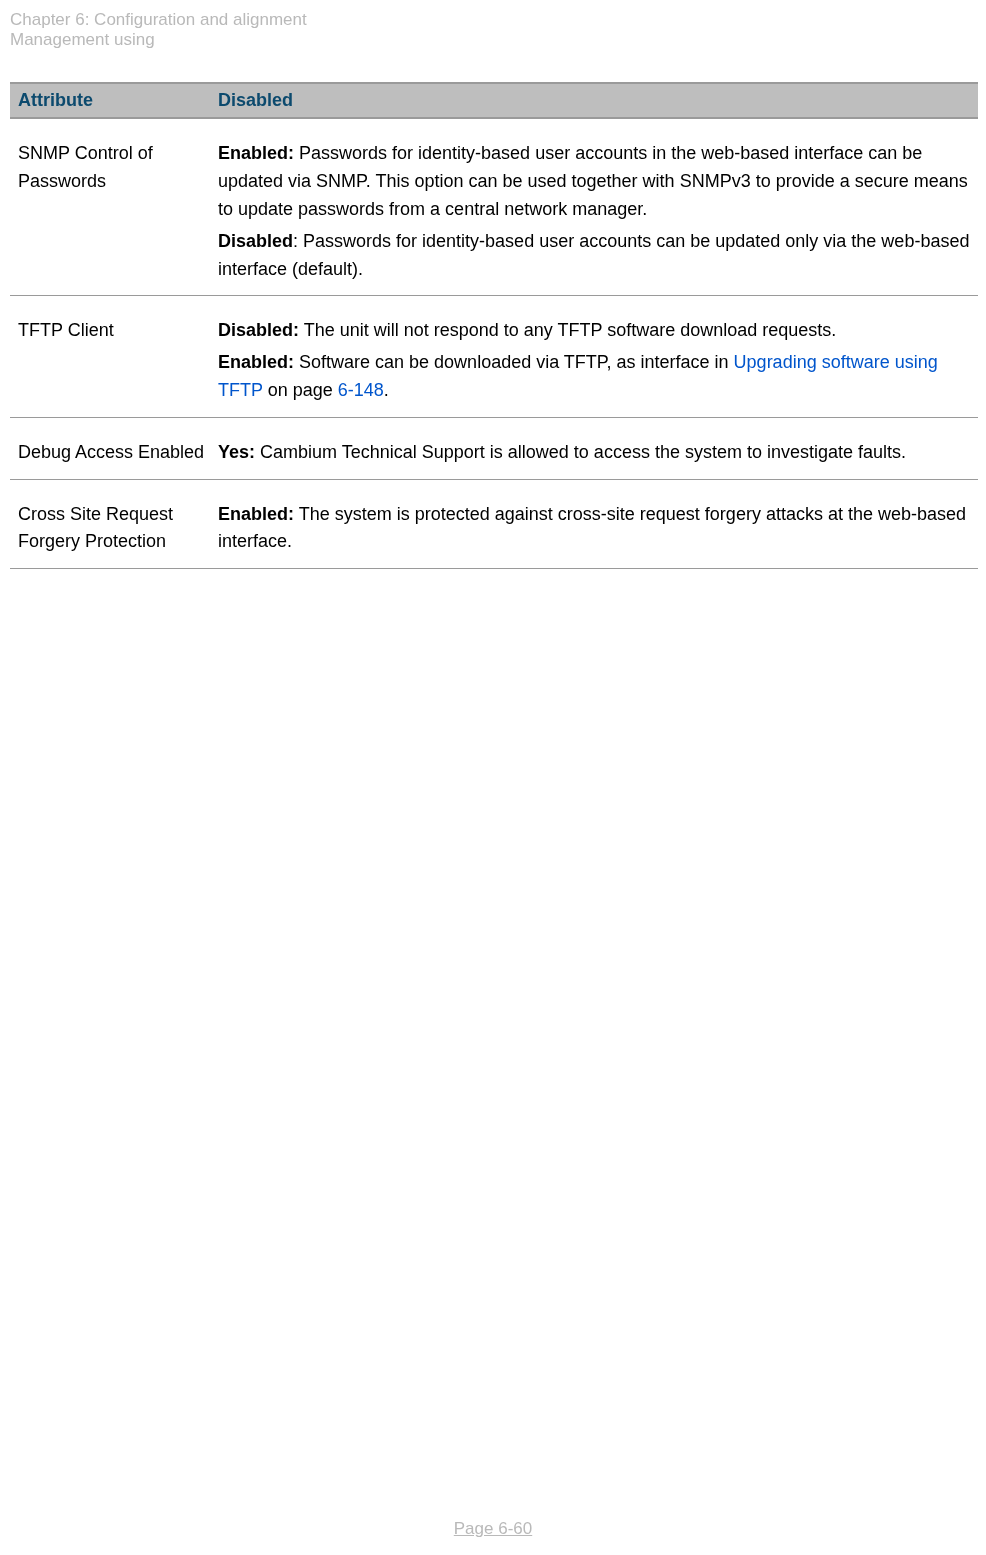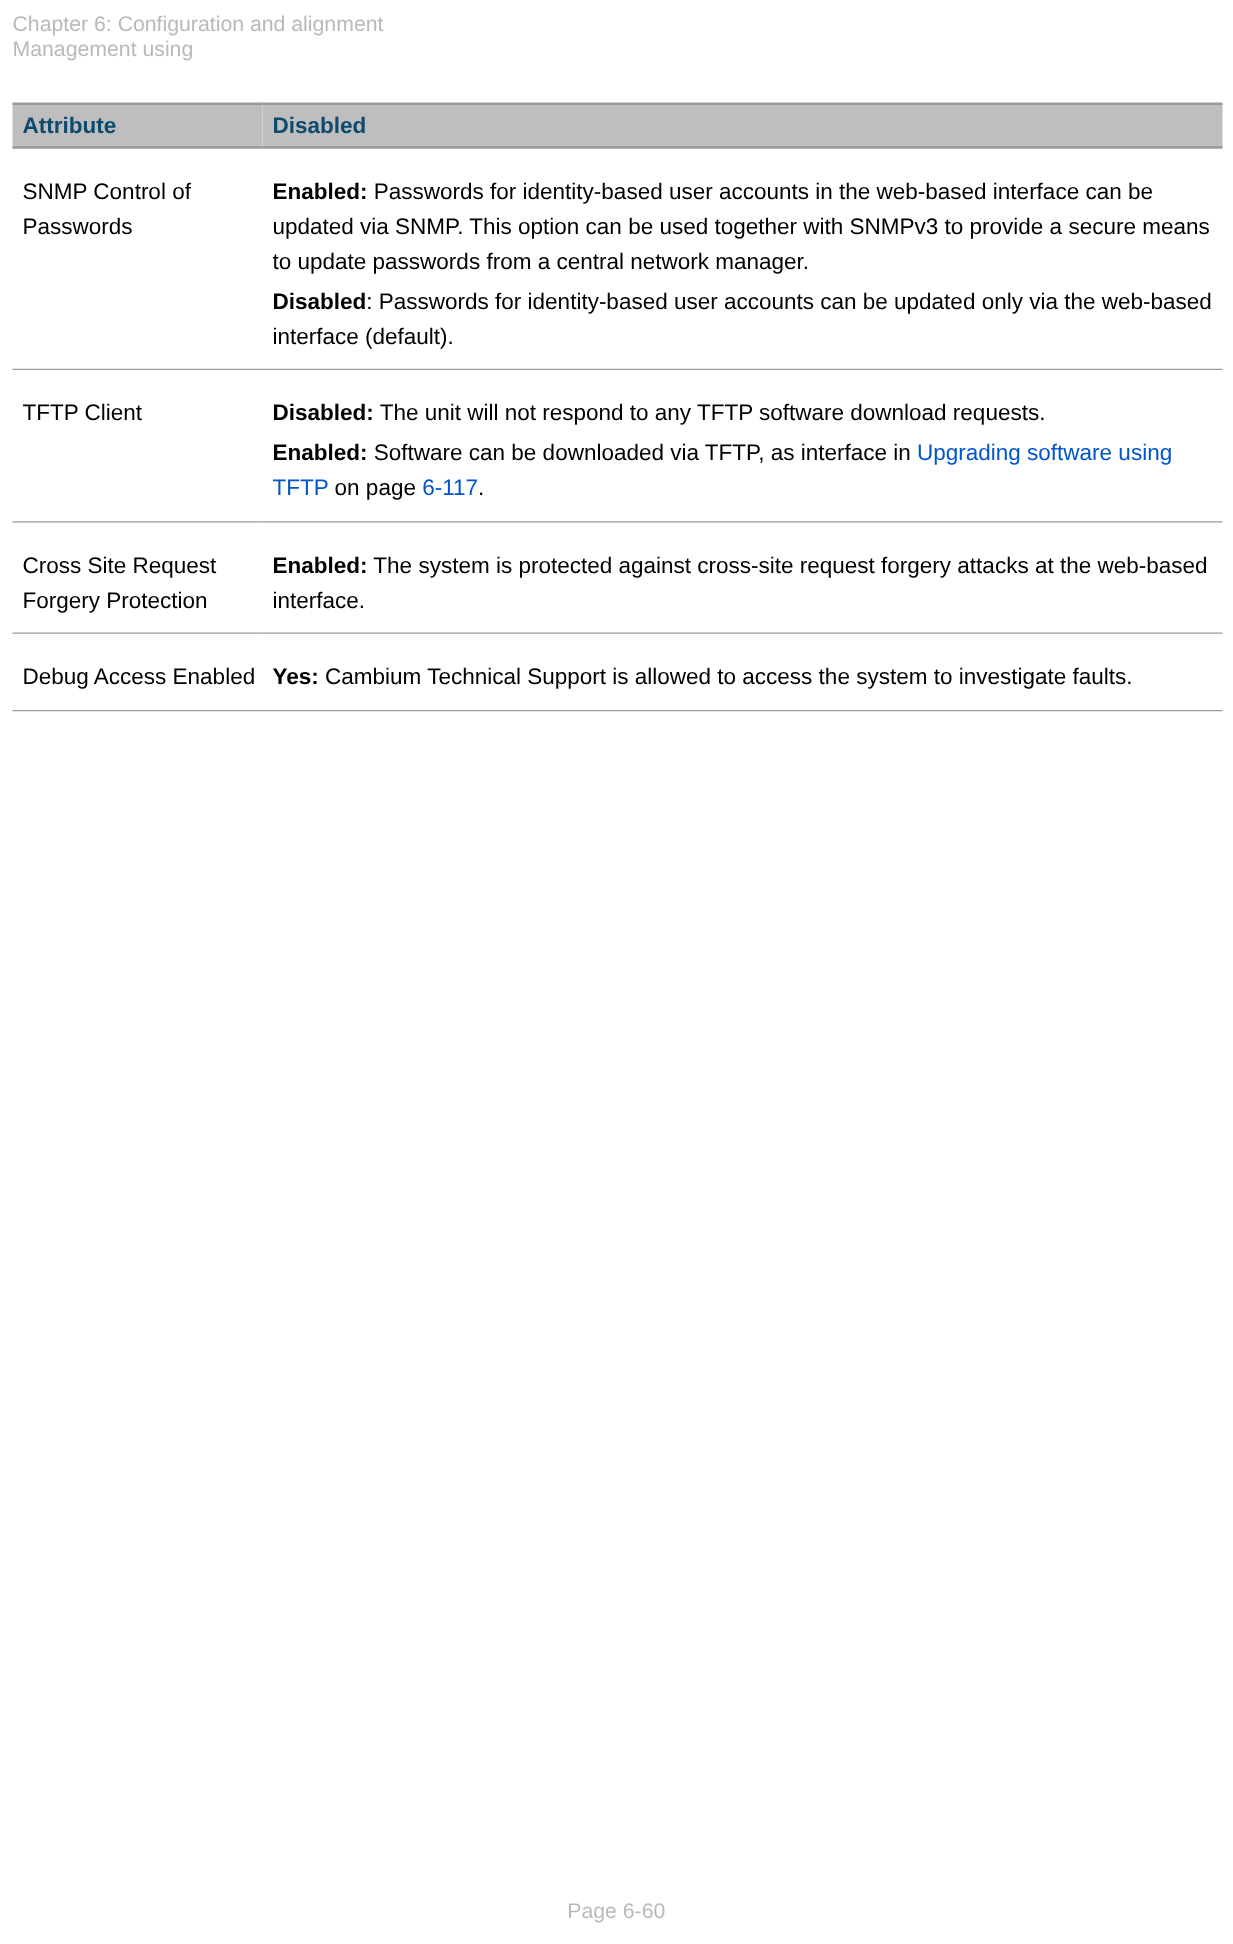--- a/index.html
+++ b/index.html
@@ -64,20 +64,21 @@
     text-decoration: none;
   }
   .page-footer {
     position: absolute;
     bottom: 16px;
     left: 0;
     right: 0;
     text-align: center;
     font-size: 17px;
     color: #b9b9b9;
+    text-decoration: underline;
   }
 </style>
 </head>
 <body>
 
 <div class="page-header">
   <span>Chapter 6:  Configuration and alignment</span>
   <span>Management using</span>
 </div>
 
@@ -101,41 +102,41 @@
           </div>
         </td>
       </tr>
       <tr>
         <td class="col-attr">TFTP Client</td>
         <td>
           <div class="p">
             <span class="b">Disabled:</span><span> The unit will not respond to any TFTP software download requests.</span>
           </div>
           <div class="p">
-            <span class="b">Enabled:</span><span> Software can be downloaded via TFTP, as interface in </span><a href="#" class="hyperlink">Upgrading software using TFTP</a><span> on page </span><a href="#" class="hyperlink">6-117</a><span>.</span>
+            <span class="b">Enabled:</span><span> Software can be downloaded via TFTP, as interface in </span><a href="#" class="hyperlink">Upgrading software using TFTP</a><span> on page </span><a href="#" class="hyperlink">6-148</a><span>.</span>
           </div>
         </td>
       </tr>
       <tr>
         
         
       </tr>
       <tr>
+        <td class="col-attr">Debug Access Enabled</td>
+        <td>
+          <div class="p">
+            <span class="b">Yes:</span><span> Cambium Technical Support is allowed to access the system to investigate faults.</span>
+          </div>
+        </td>
+      </tr>
+      <tr>
         <td class="col-attr">Cross Site Request Forgery Protection</td>
         <td>
           <div class="p">
             <span class="b">Enabled:</span><span> The system is protected against cross-site request forgery attacks at the web-based interface.</span>
-          </div>
-        </td>
-      </tr>
-      <tr>
-        <td class="col-attr">Debug Access Enabled</td>
-        <td>
-          <div class="p">
-            <span class="b">Yes:</span><span> Cambium Technical Support is allowed to access the system to investigate faults.</span>
           </div>
         </td>
       </tr>
     </tbody>
   </table>
 </div>
 
 <div class="page-footer">
   <span>Page 6-60</span>
 </div>

